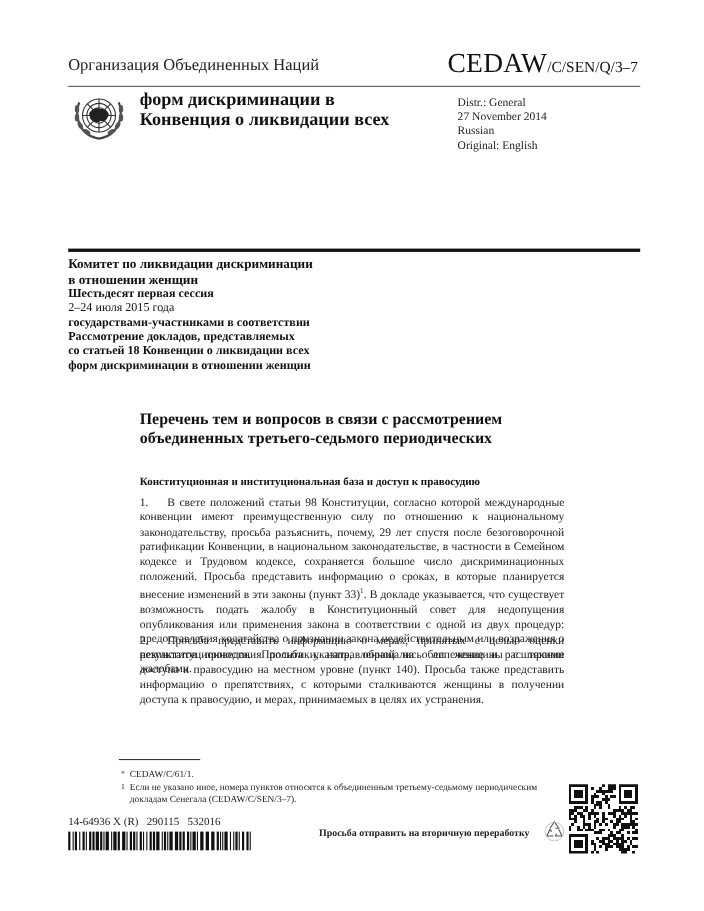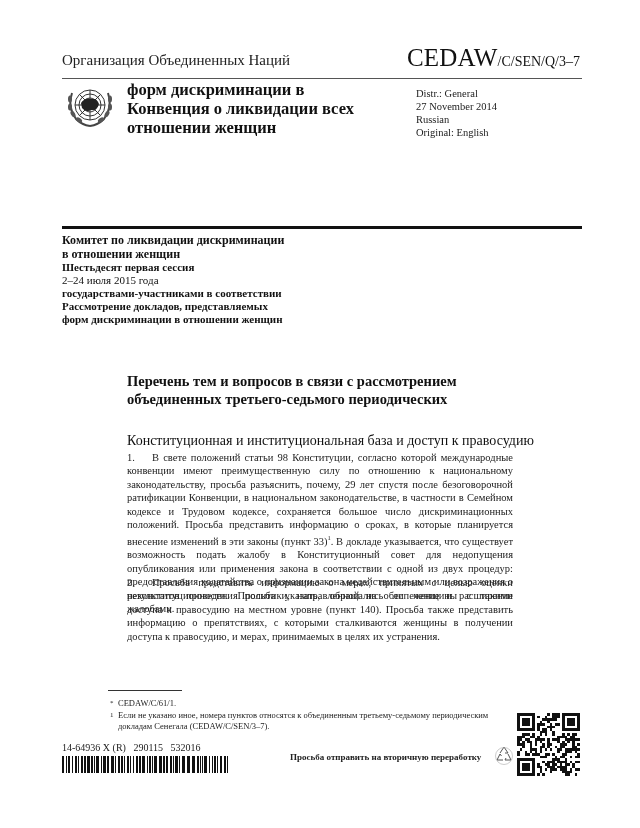--- a/index.html
+++ b/index.html
@@ -18,21 +18,21 @@
 
   .rule-thick { left: 62px; top: 226px; width: 520px; height: 3px; background: #111; }
 
   
   .committee { left: 62px; top: 233px; width: 270px; font-size: 11px; line-height: 13px; }
   .committee .b { font-weight: bold; }
   .committee .big { font-size: 12px; line-height: 14px; }
 
   
   .main-title { left: 127px; top: 372px; width: 370px; font-size: 14.5px; font-weight: bold; line-height: 18px; }
-  .section-heading { left: 127px; top: 433px; font-size: 14px; font-weight: normal; }
+  .section-heading { left: 127px; top: 433px; font-size: 10px; font-weight: bold; }
 
   
   .para { left: 127px; width: 386px; font-size: 10.5px; line-height: 13.4px; text-align: justify; color: #222; text-indent: 0; }
   .para .num { display: inline-block; width: 25px; }
   .para-1 { top: 451px; }
   .para-2 { top: 576px; }
 
   
   .fn-rule { left: 108px; top: 690px; width: 74px; height: 1px; background: #333; }
   .fn { left: 118px; font-size: 8.5px; line-height: 10.5px; color: #222; width: 390px; }
@@ -79,39 +79,39 @@
     <ellipse cx="46" cy="16" rx="2" ry="3.5"></ellipse>
     <ellipse cx="46" cy="24" rx="2" ry="3.5"></ellipse>
     <ellipse cx="43" cy="31" rx="2" ry="3.5" transform="rotate(30 43 31)"></ellipse>
     <ellipse cx="37" cy="37" rx="2" ry="3.5" transform="rotate(55 37 37)"></ellipse>
   </g>
 </svg>
 
 <div class="abs conv-title">
   <div>форм дискриминации в</div>
   <div>Конвенция о ликвидации всех</div>
-  <div>отношении женщин</div>
 </div>
 
 <div class="abs distr">
   <div>Distr.: General</div>
   <div>27 November 2014</div>
   <div>Russian</div>
   <div>Original: English</div>
 </div>
 
 <div class="abs rule-thick"></div>
 
 <div class="abs committee">
   <div class="b big">Комитет по ликвидации дискриминации</div>
   <div class="b big">в отношении женщин</div>
   <div class="b">Шестьдесят первая сессия</div>
   <div>2–24 июля 2015 года</div>
   <div class="b">государствами-участниками в соответствии</div>
   <div class="b">Рассмотрение докладов, представляемых</div>
+  <div class="b">со статьей 18 Конвенции о ликвидации всех</div>
   <div class="b">форм дискриминации в отношении женщин</div>
 </div>
 
 <div class="abs main-title">
   <div>Перечень тем и вопросов в связи с рассмотрением</div>
   <div>объединенных третьего-седьмого периодических</div>
 </div>
 <div class="abs section-heading">Конституционная и институциональная база и доступ к правосудию</div>
 
 <div class="abs para para-1">

